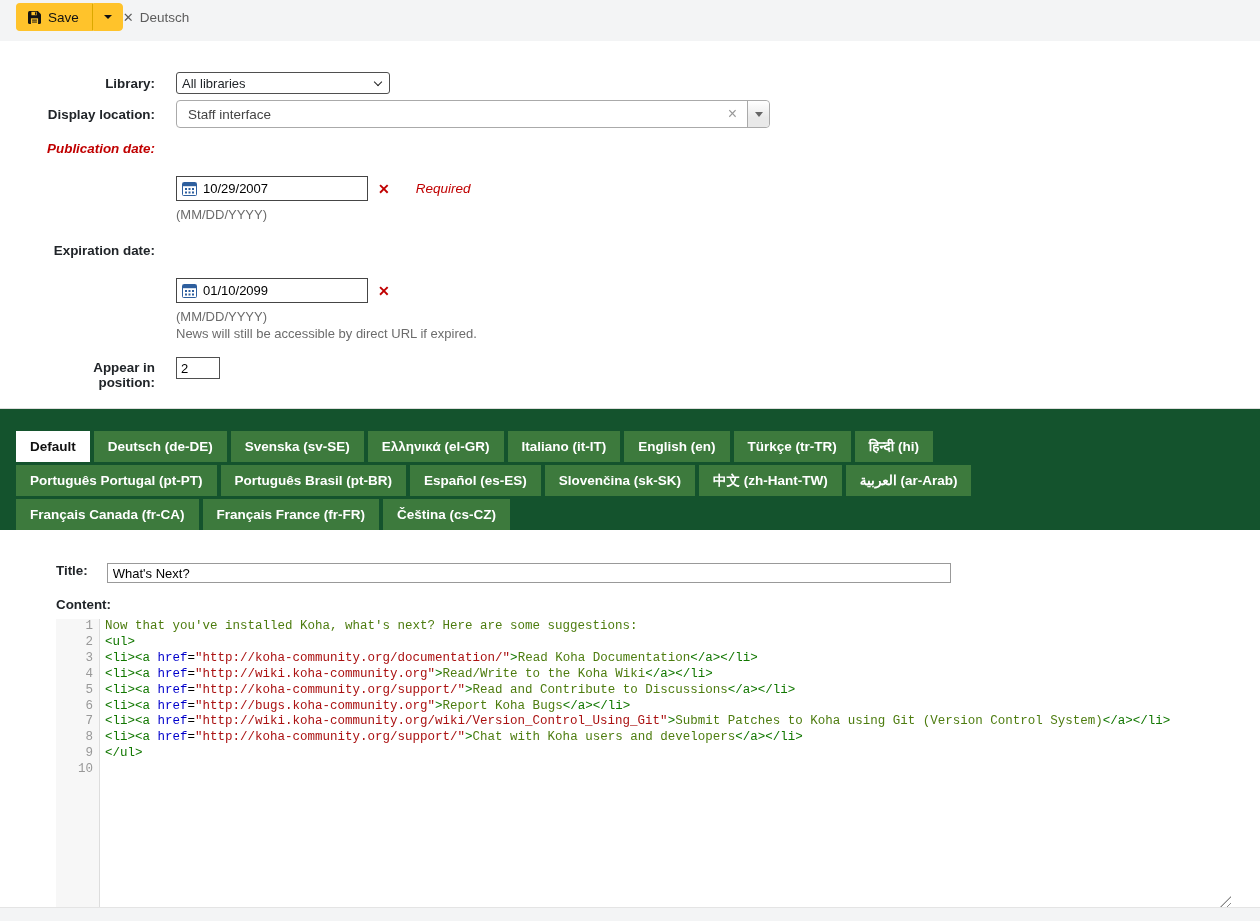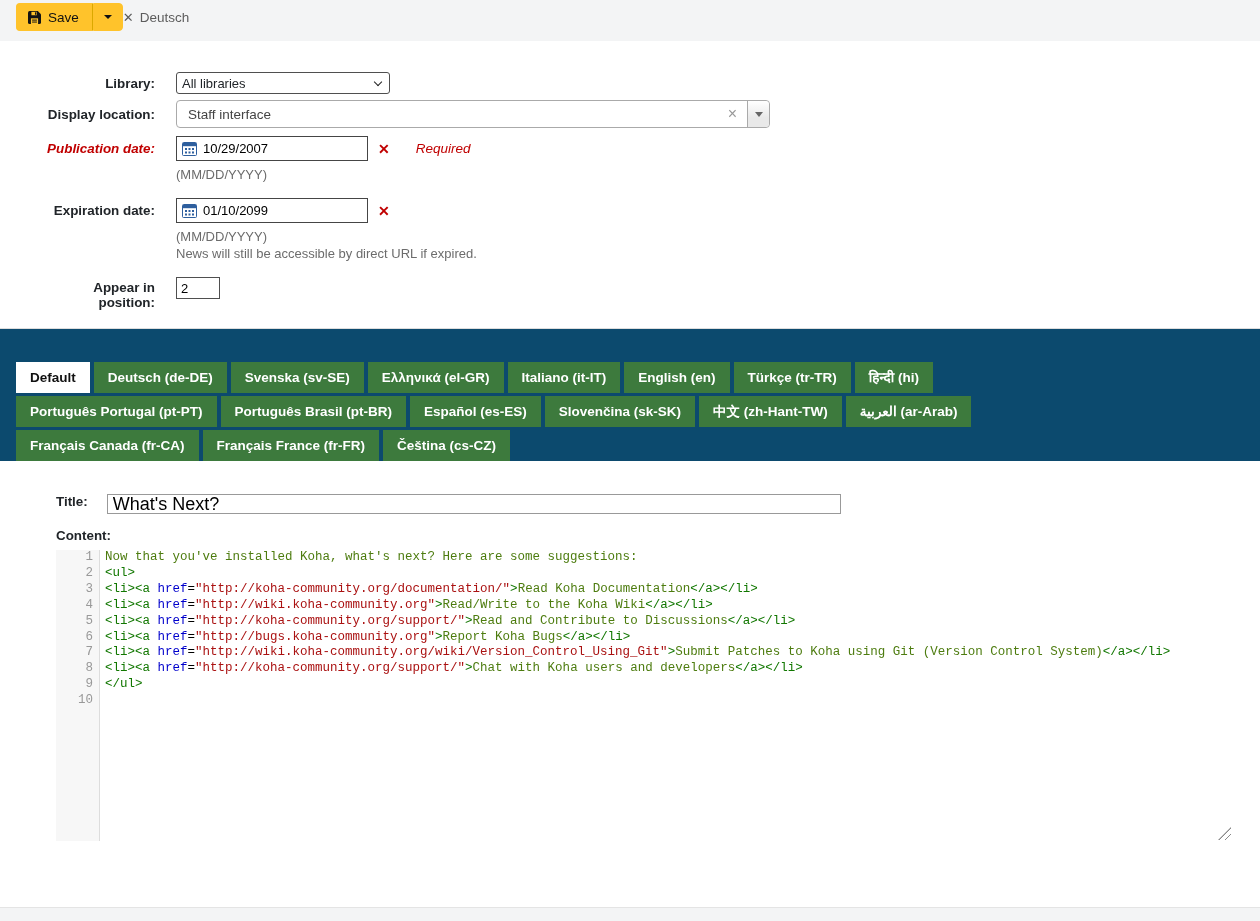--- a/index.html
+++ b/index.html
@@ -32,40 +32,40 @@
              display:flex; align-items:center; cursor:pointer; }
   .select2 .sel-text { flex:1; padding-left:11px; color:#444; font-size:13.5px; }
   .select2 .sel-clear { color:#999; font-size:16px; line-height:1; padding:0 10px; cursor:pointer; }
   .select2 .arrow-box { width:22px; align-self:stretch; border-left:1px solid #aaa; border-radius:0 4px 4px 0;
              background:linear-gradient(#fff, #e9e9e9 65%); display:flex; align-items:center; justify-content:center; }
   .arrow-box .tri { width:0; height:0; border-left:4px solid transparent; border-right:4px solid transparent; border-top:5px solid #666; }
   .fake-select { width:214px; height:22px; border:1px solid #4f4f4f; border-radius:3px; background:#fff;
              display:flex; align-items:center; justify-content:space-between; padding:0 8px 0 5px; cursor:pointer; }
   .chevron-down { width:6px; height:6px; border-right:1.6px solid #222; border-bottom:1.6px solid #222;
              transform:rotate(45deg); margin-top:-3px; }
-  .date-line { display:flex; align-items:center; }
+  .date-line { display:flex; align-items:center;margin-top:40px; }
   .date-box { width:192px; height:25px; border:1px solid #454545; background:#fff;
              display:flex; align-items:center; padding:0 5px; gap:6px; }
   .date-box input { border:0; outline:0; width:100%; font-family:inherit; font-size:13px; color:#000; background:transparent; padding:0; }
   .red-x { color:var(--required-red,#c00000); font-weight:700; font-size:14px; margin-left:10px; cursor:pointer; }
   .required-note { color:var(--required-red,#c00000); font-style:italic; margin-left:26px; font-size:13.5px; }
   .hint { color:#6c6c6c; margin-top:6px; font-size:13px; }
   .hint + .hint { margin-top:2px; }
   .pos-input { width:44px; height:22px; border:1px solid #4f4f4f; font-family:inherit; font-size:13px; padding:0 4px; }
   
-  .tabs-region { margin-top:18px; border-top:1px solid #ddd; background:#0c4a6e; padding:33px 16px 0; }
+  .tabs-region { margin-top:18px; border-top:1px solid #ddd; background:#14532d; padding:22px 16px 0; }
   .tabs { display:flex; flex-wrap:wrap; gap:3px 4px; max-width:1080px; }
   .tab { background:var(--tab-green,#3d7a3d); color:#fff; font-weight:700; font-size:13.5px;
          padding:8px 14px; cursor:pointer; line-height:15px; }
   .tab.active { background:#fff; color:#111; }
   
   .tab-panel { background:#fff; padding:33px 16px 0 56px; }
   .title-row { display:flex; align-items:flex-start; gap:19px; }
   .title-row .fld-label { font-weight:700; font-size:13.4px; }
-  .title-input { width:734px; height:20px; border:1px solid #999; font-family:inherit; font-size:18px; padding:1px 5px; }
+  .title-input { width:844px; height:20px; border:1px solid #999; font-family:inherit; font-size:13px; padding:1px 5px; }
   .content-label { font-weight:700; font-size:13.4px; margin-top:14px; }
   
   .editor { margin-top:7px; width:1176px; height:291px; display:flex; position:relative; background:#fff; }
   .gutter { width:44px; flex:none; background:#f7f7f7; border-right:1px solid #ddd;
             font-family:"Liberation Mono","DejaVu Sans Mono",monospace; font-size:12.5px; line-height:15.9px;
             color:#999; text-align:right; padding-right:6px; }
   .codearea { flex:1; padding-left:5px; font-family:"Liberation Mono","DejaVu Sans Mono",monospace;
             font-size:12.5px; line-height:15.9px; white-space:pre; overflow:hidden; cursor:text; }
   .t-text { color:#4d7c0f; } .t-eq { color:#000; }
   .t-tag { color:var(--code-tag-green,#117700); }

